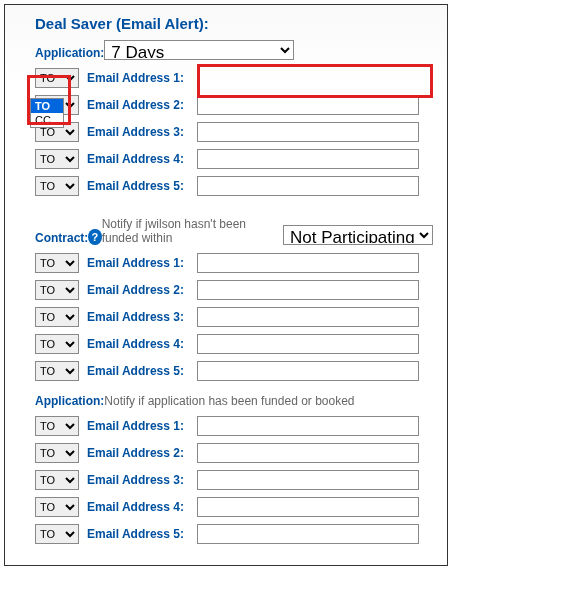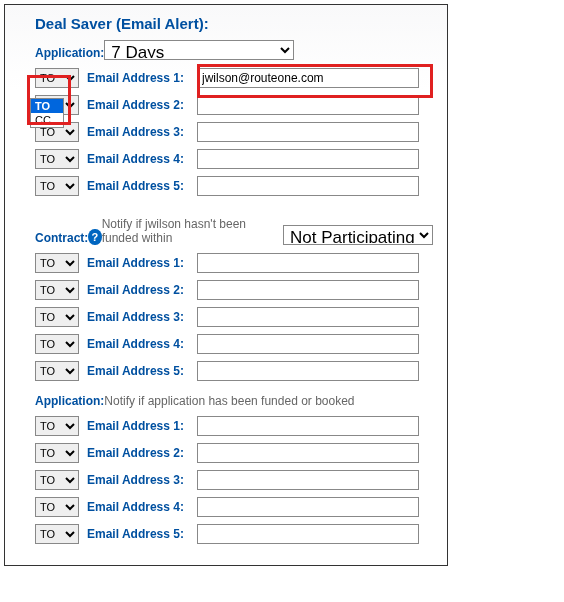--- a/index.html
+++ b/index.html
@@ -137,21 +137,20 @@
   <div class="section-header">
     <span class="section-label">Application</span>
     <select class="dropdown-main wide">
       <option>7 Days</option>
     </select>
   </div>
 
   <div class="email-row hl-email">
     <select class="tc-select"><option>TO</option></select>
     <span class="field-label">Email Address 1:</span>
-    <input class="email-input" value="jwilson@routeone.com" style="">
   </div>
   <div class="email-row">
     <select class="tc-select"><option>TO</option></select>
     <span class="field-label">Email Address 2:</span>
     <input class="email-input" style="">
   </div>
   <div class="email-row">
     <select class="tc-select"><option>TO</option></select>
     <span class="field-label">Email Address 3:</span>
     <input class="email-input" style="">

